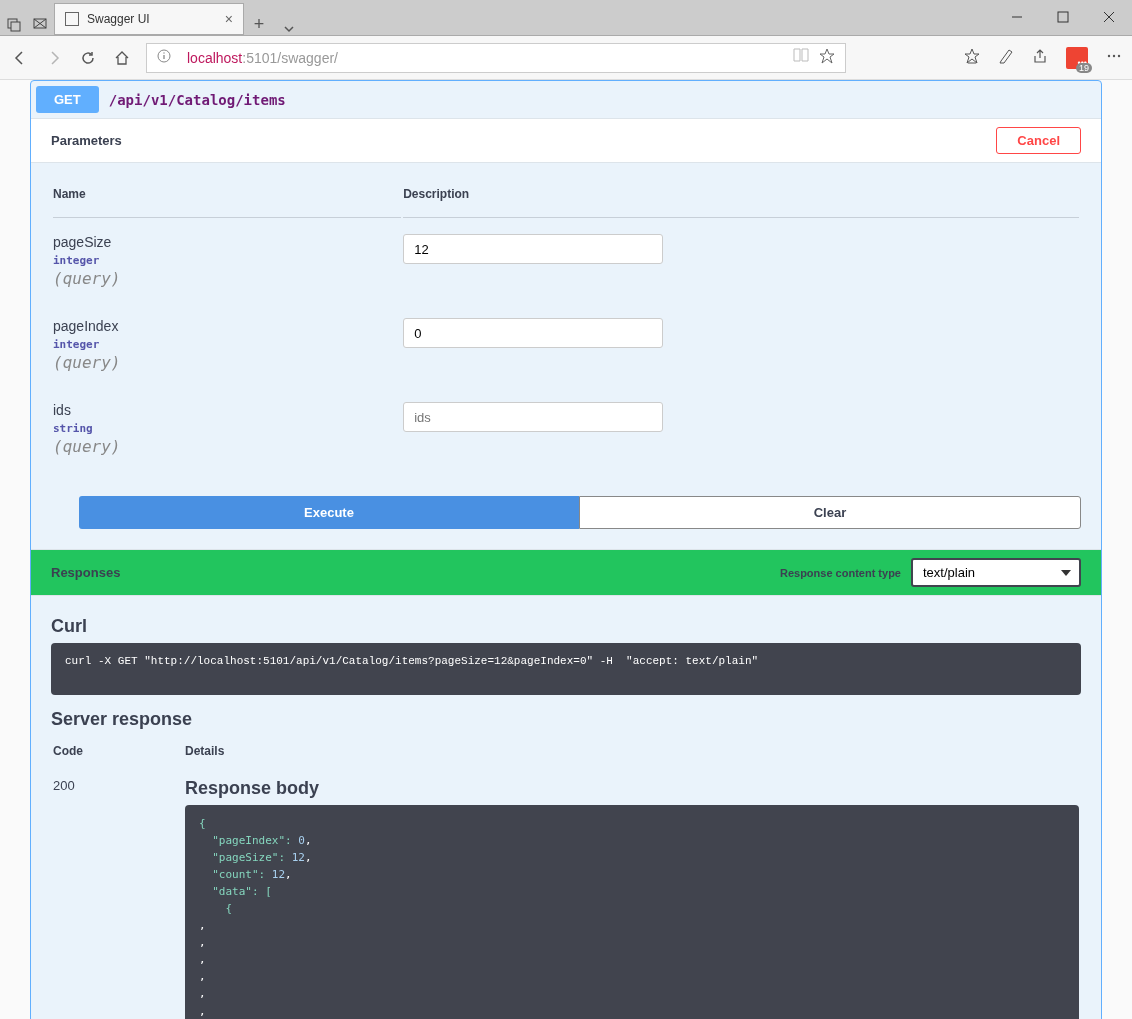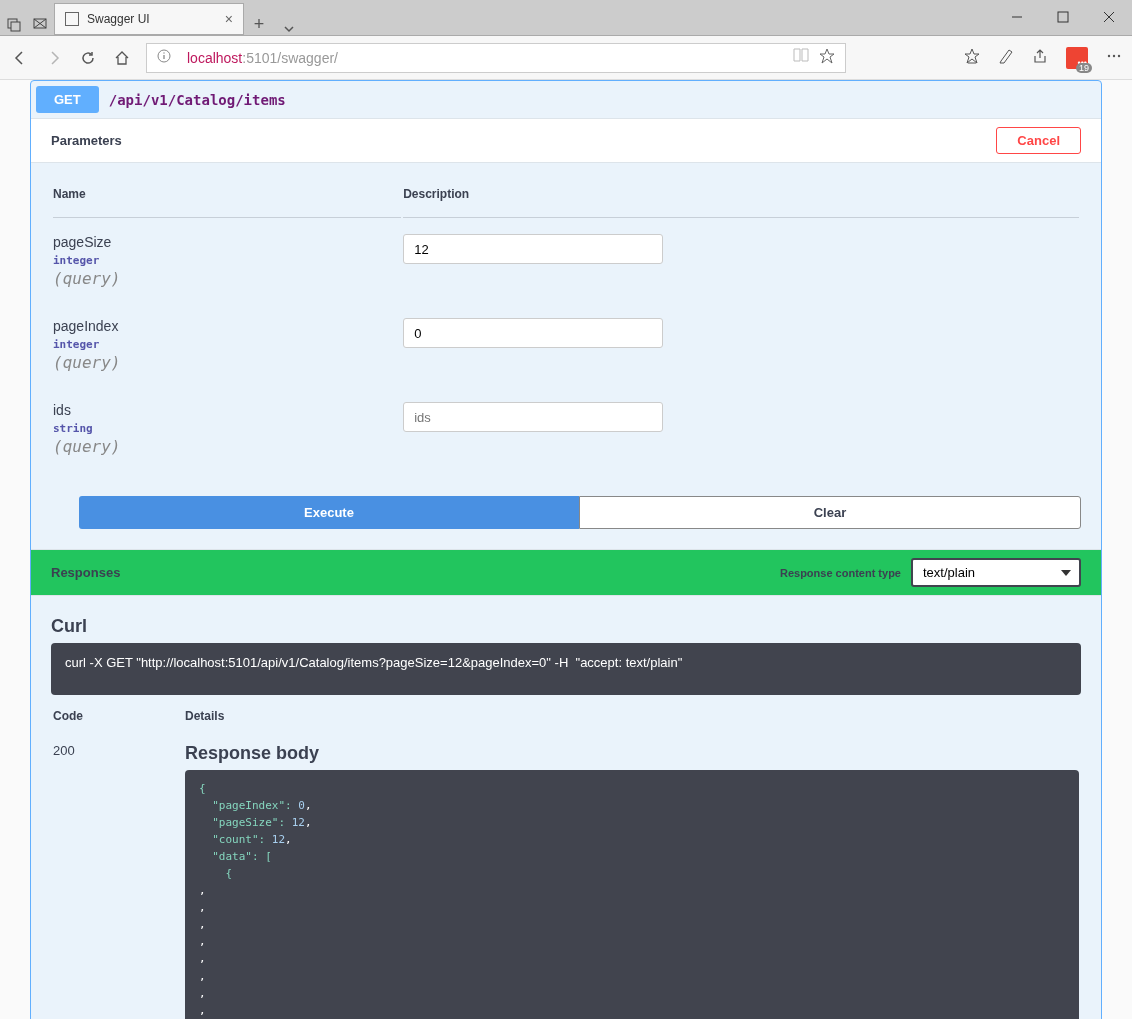--- a/index.html
+++ b/index.html
@@ -58,21 +58,21 @@
 .clear-btn { flex: 1; background: #fff; color: #3b4151; font-weight: 600; font-size: 13px; border: 1px solid #888; padding: 8px; border-radius: 0 3px 3px 0; cursor: pointer; }
 
 .resp-bar { background: #22c55e; border-top: 1px solid #dde4ea; border-bottom: 1px solid #dde4ea; padding: 8px 20px; display: flex; align-items: center; }
 .resp-ct-label { font-size: 11px; color: #3b4151; margin-left: auto; margin-right: 10px; font-weight: 600; }
 .resp-ct-sel { border: 2px solid #41444e; border-radius: 3px; padding: 5px 28px 5px 10px; font-size: 13px; appearance: none; background: #fff; position: relative; width: 170px; }
 .sel-wrap { position: relative; }
 .sel-wrap::after { content: ""; position: absolute; right: 10px; top: 50%; width: 0; height: 0; border-left: 5px solid transparent; border-right: 5px solid transparent; border-top: 6px solid #333; transform: translateY(-50%); pointer-events: none; }
 
 .resp-body { padding: 14px 20px; }
 .resp-label { font-size: 18px; color: #3b4151; font-weight: 700; margin-bottom: 6px; margin-top: 6px; }
-.code-block { background: #41444e; color: #fff; font-family: Liberation Sans, sans-serif; font-size: 13px; padding: 10px 14px; border-radius: 4px; white-space: pre; overflow-x: auto; line-height: 1.5; }
+.code-block { background: #41444e; color: #fff; font-family: Liberation Mono, monospace; font-size: 11px; padding: 10px 14px; border-radius: 4px; white-space: pre; overflow-x: auto; line-height: 1.5; }
 .code-block.tall { min-height: 52px; }
 
 .resp-table { width: 100%; margin-top: 6px; }
 .resp-table th { text-align: left; font-size: 12px; color: #3b4151; font-weight: 700; padding: 6px 0 12px 0; }
 .resp-code-cell { width: 130px; font-size: 13px; color: #3b4151; vertical-align: top; padding-top: 6px; }
 .resp-detail-cell { vertical-align: top; }
 .json-block { background: #41444e; color: #fff; font-family: Menlo, Consolas, monospace; font-size: 11px; padding: 10px 14px; border-radius: 4px; white-space: pre; line-height: 1.55; margin-top: 6px; }
 .jk { color: #85d6be; }
 .jn { color: #a8d0ef; }
 </style>
@@ -247,20 +247,21 @@
             <option>text/plain</option>
           </select>
         </div>
       </div>
 
       <div class="resp-body">
         <div class="resp-label">Curl</div>
         <div class="code-block tall">curl -X GET "http://localhost:5101/api/v1/Catalog/items?pageSize=12&amp;pageIndex=0" -H  "accept: text/plain"</div>
 
 
+        <div class="resp-label" style="margin-top:14px">Server response</div>
 
         <table class="resp-table">
           <thead>
             <tr>
               <th>Code</th>
               <th>Details</th>
             </tr>
           </thead>
           <tbody>
             <tr>

